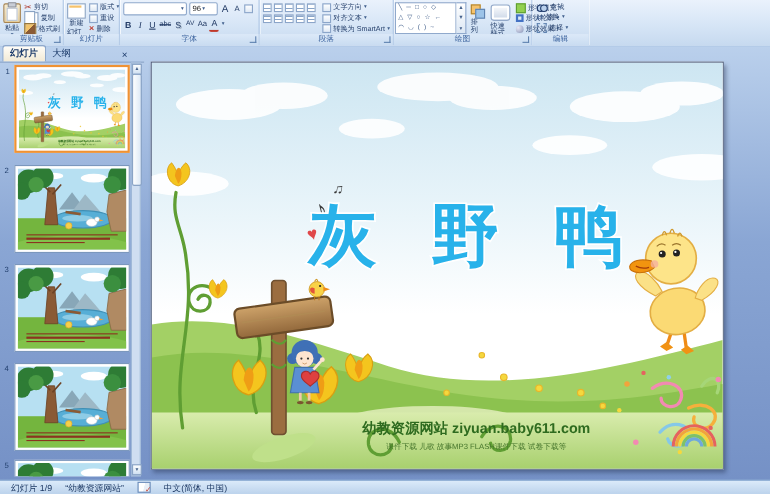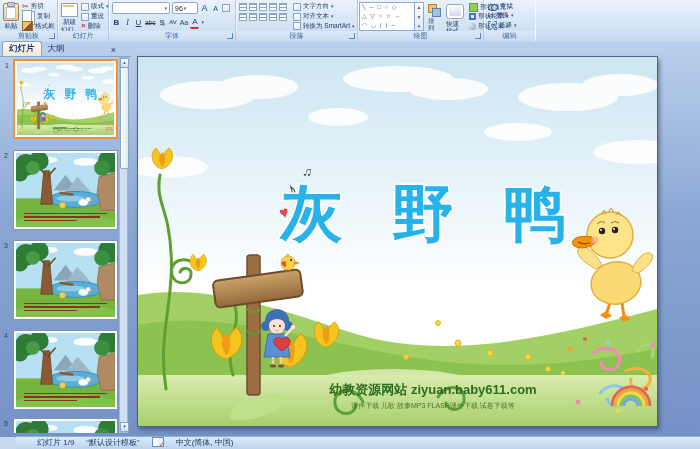--- a/index.html
+++ b/index.html
@@ -97,21 +97,21 @@
   .vthumb{position:absolute;left:0;top:9px;width:7px;height:100px;border:1px solid #8aa4c6;
         background:linear-gradient(90deg,#fdfefe,#dde9f6);border-radius:2px;}
   
   .slide{position:absolute;left:137px;top:14px;width:519px;height:369px;background:#fff;
         border:1px solid #4f5f7d;box-shadow:2px 3px 4px rgba(30,45,75,.45);}
   .slide svg{position:absolute;inset:0;width:100%;height:100%;display:block;}
 
   
   .statusbar{position:absolute;left:0;right:0;bottom:0;height:12px;
         background:linear-gradient(#dcebfa,#bcd3ec);border-top:1px solid #8fafd4;
-        display:flex;align-items:flex-start;gap:12px;padding-left:21px;font-size:8px;color:#17335f;margin-left:16px;}
+        display:flex;align-items:center;gap:12px;padding-left:10px;font-size:8px;color:#17335f;}
   .ic-spell{width:10px;height:8px;position:relative;flex:none;
         background:linear-gradient(105deg,#fff 48%,#e8eef6 52%);border:1px solid #6b8cba;}
   .ic-spell .chk{position:absolute;right:-2px;bottom:-2px;color:#c0392b;font-size:7px;line-height:7px;}
 </style>
 </head>
 <body>
 
 <svg width="0" height="0" style="position:absolute" aria-hidden="true">
   <defs>
     <linearGradient id="sky" x1="0" y1="0" x2="0" y2="1">
@@ -569,20 +569,20 @@
 
     <div class="slide">
       <svg viewBox="0 0 519 369" preserveAspectRatio="none">
         <use href="#titleScene" xlink:href="#titleScene"></use>
       </svg>
     </div>
   </div>
 
   <div class="statusbar">
     <span>幻灯片 1/9</span>
-    <span>“默认设计模板”</span>
+    <span>“幼教资源网站”</span>
     <span class="ic-spell">
       <span class="chk">✓</span>
     </span>
     <span>中文(简体, 中国)</span>
   </div>
 
 </div>
 
 </body></html>

